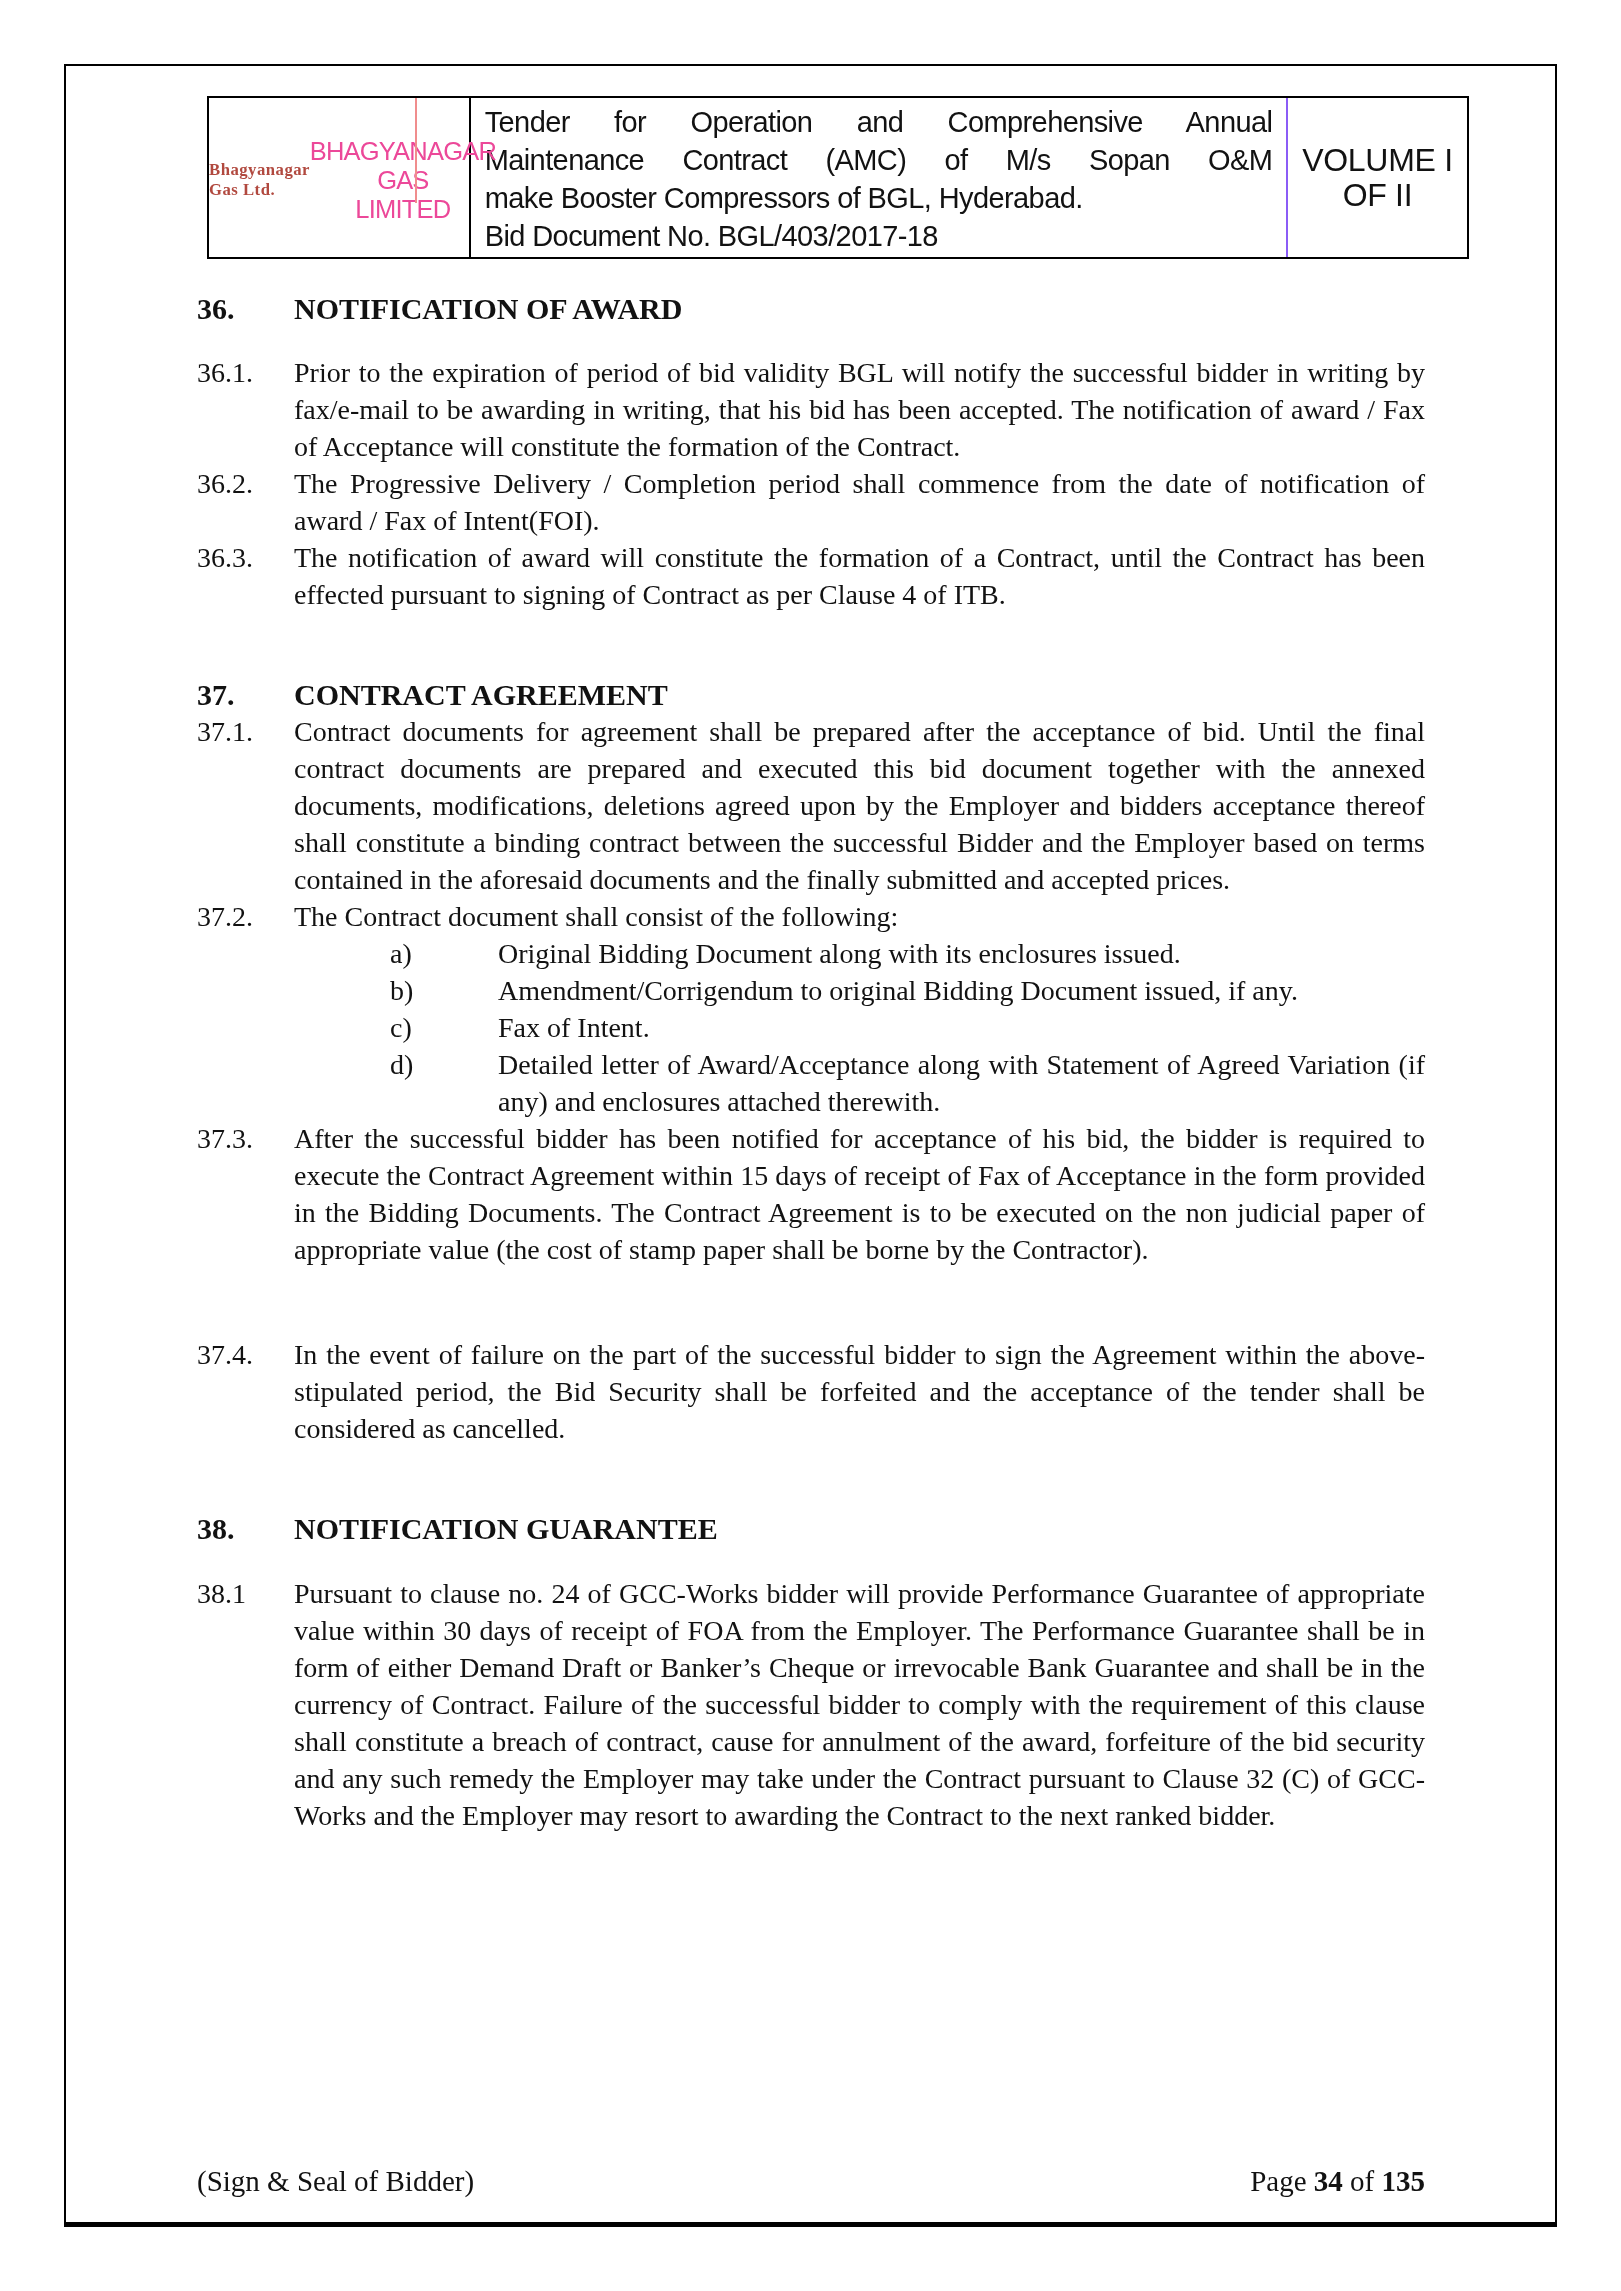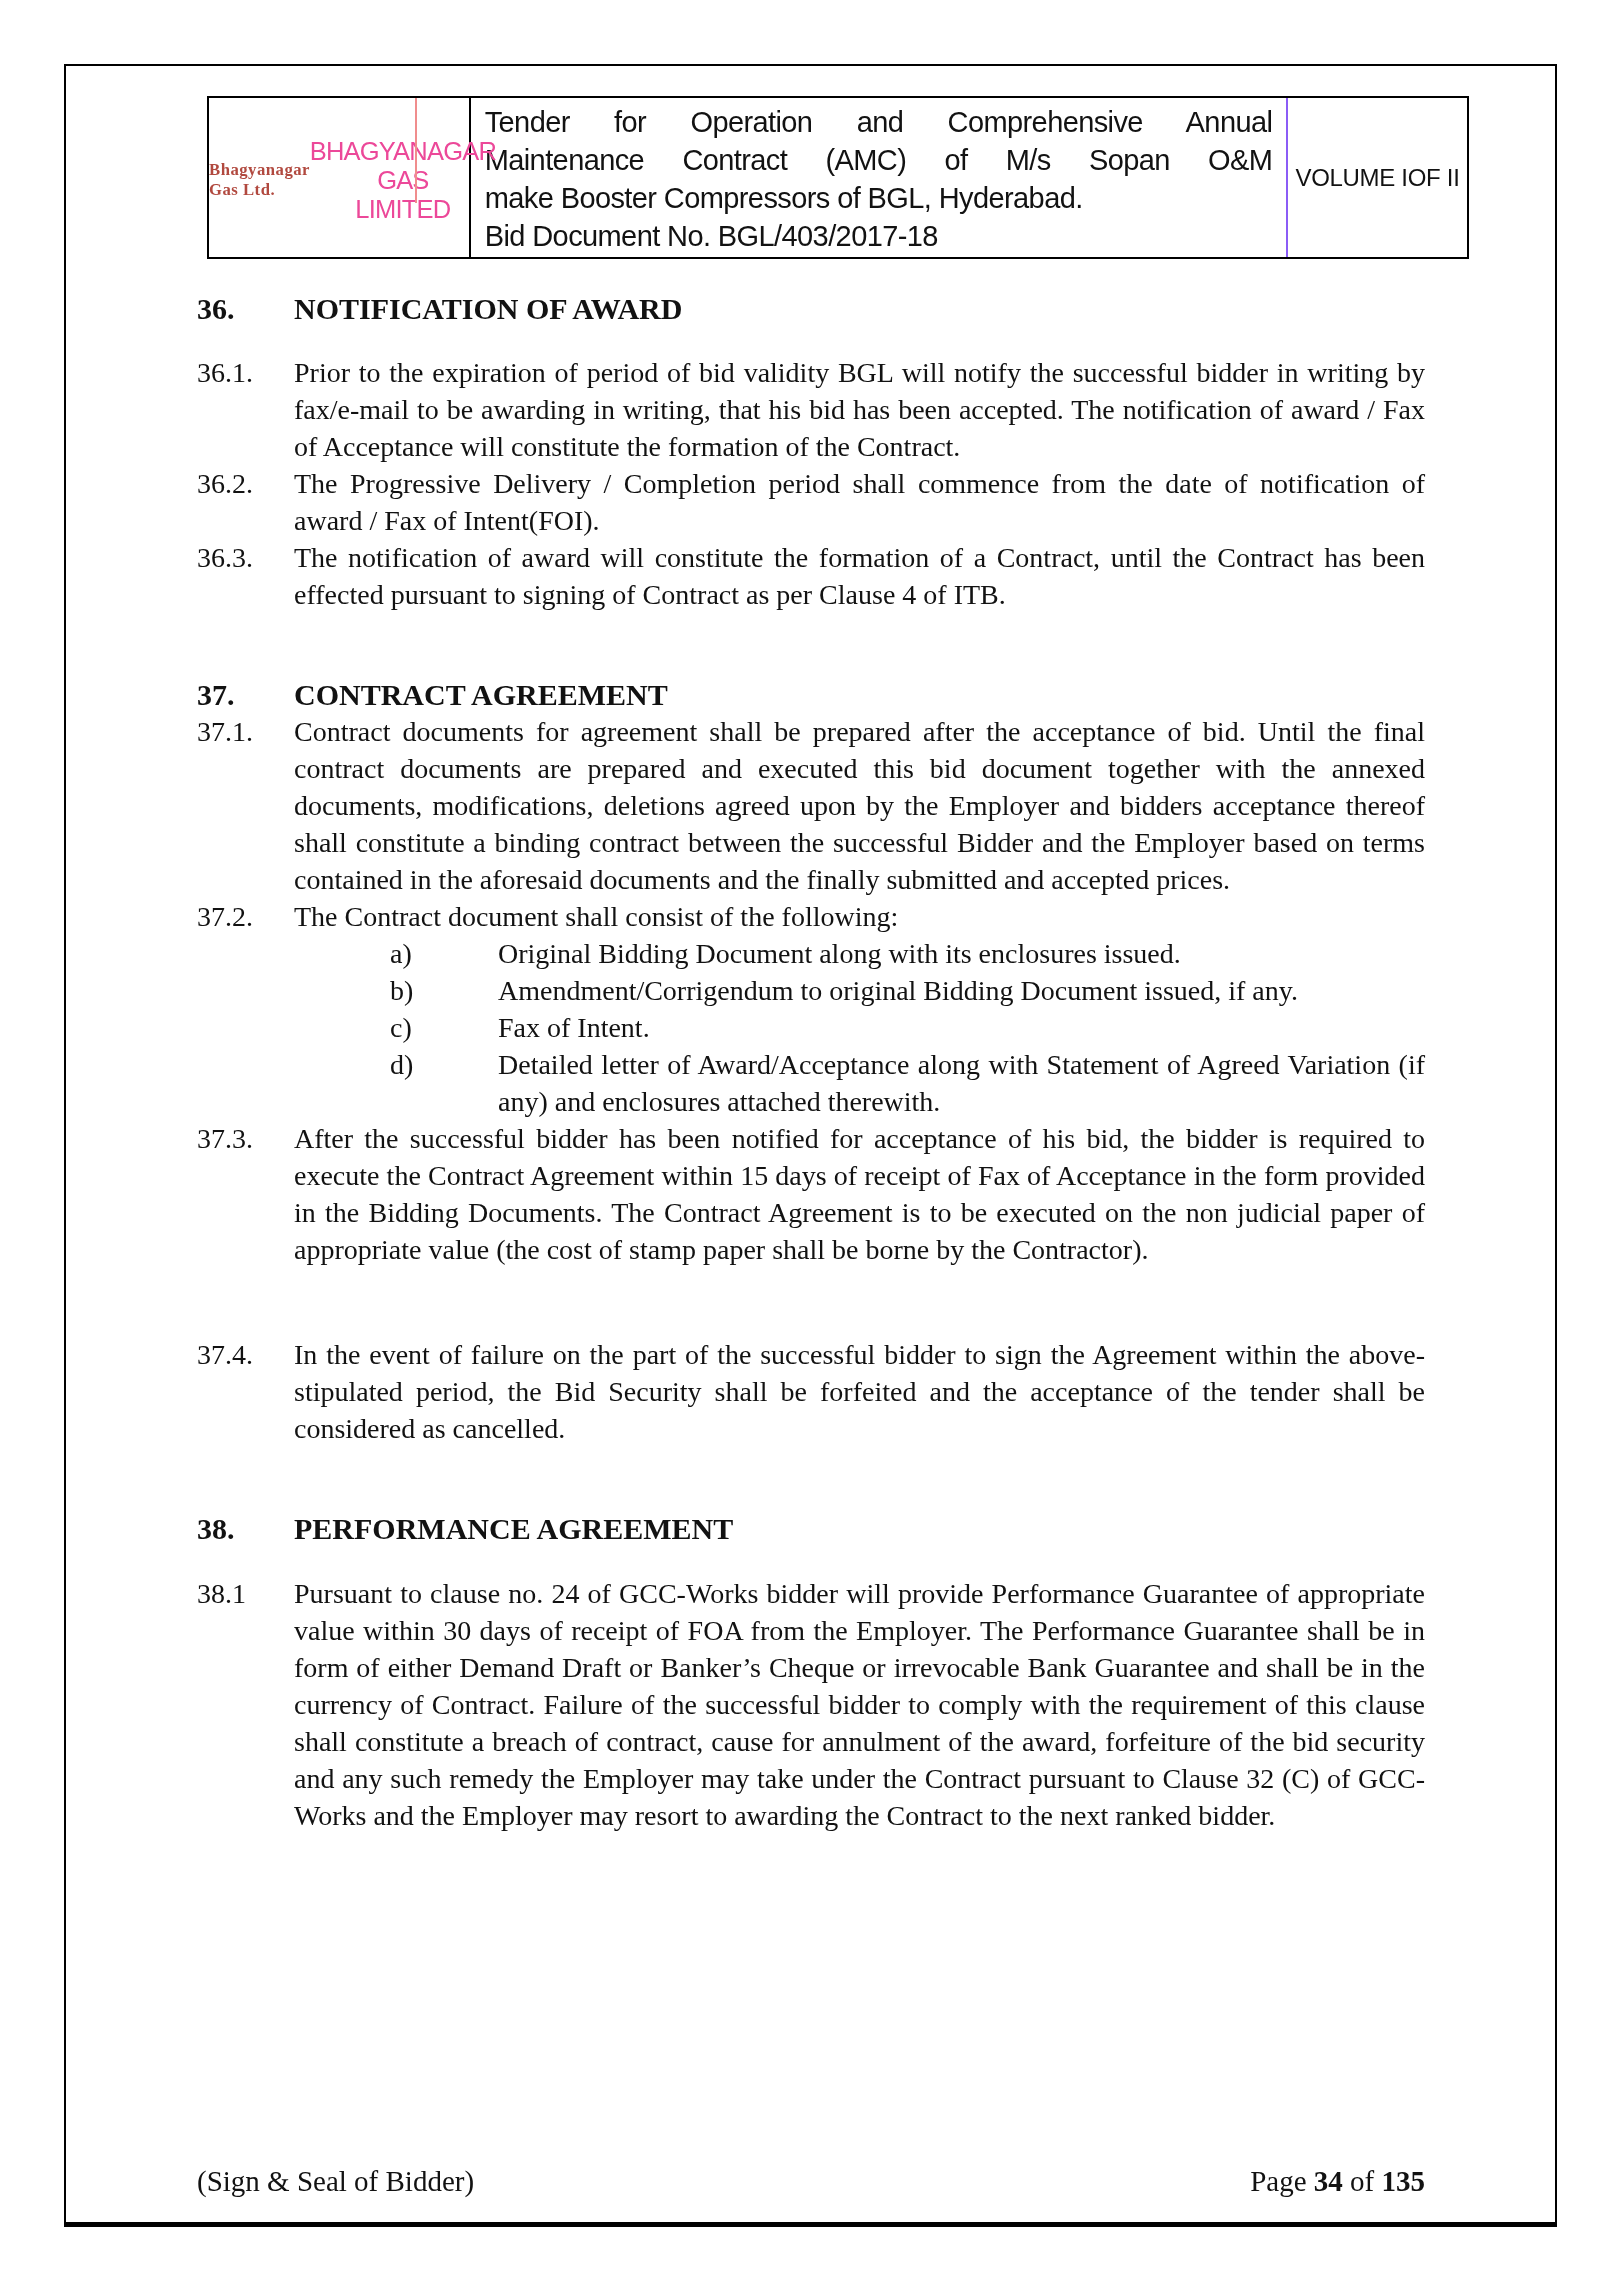--- a/index.html
+++ b/index.html
@@ -10,23 +10,23 @@
 
   
   .hdr{position:absolute;left:141px;top:30px;width:1262px;height:163px;
        border:2px solid #000;box-sizing:border-box;display:flex;background:#fff;}
   .cell{box-sizing:border-box;}
   .logo-cell{width:262px;border-right:2px solid #000;position:relative;
              display:flex;flex-direction:row;align-items:center;padding-top:3.9px;}
   .title-cell{flex:1;border-right:2px solid #8b5cf6;padding:4.9px 13.7px 0 13.7px;
               font-family:"Liberation Sans",sans-serif;font-size:29px;line-height:38px;
               letter-spacing:-0.6px;}
-  .vol-cell{width:179px;display:flex;justify-content:center;
+  .vol-cell{width:179px;display:flex;flex-direction:column;justify-content:center;
             align-items:center;font-family:"Liberation Sans",sans-serif;
-            font-size:24px;line-height:35px;letter-spacing:-0.3px;}
+            font-size:32px;line-height:35px;letter-spacing:-0.3px;}
   .just{text-align:justify;text-align-last:justify;}
   .bid{text-align:left;}
   .logo-caption{font-size:16.7px;font-weight:bold;color:#b1493f;margin-top:1px;
                 font-family:"Liberation Serif",serif;letter-spacing:0.5px;}
   .org-name{font-family:"Liberation Sans",sans-serif;font-size:25.5px;line-height:29px;
             text-align:center;margin-top:2.9px;letter-spacing:-0.8px;color:#ec4899;}
   .red-artifact{position:absolute;left:206px;top:0;width:2px;height:105px;background:#f08d8d;}
 
   
   .content{position:absolute;left:131px;top:224px;width:1228px;}
@@ -161,21 +161,21 @@
           </div>
         </div>
         <div class="clause space-before">
           <div class="num">37.4.</div>
           <div class="body">
             <div class="ptext">In the event of failure on the part of the successful bidder to sign the Agreement within the above-stipulated period, the Bid Security shall be forfeited and the acceptance of the tender shall be considered as cancelled.</div>
           </div>
         </div>
         <div class="sec-head gap-before gap-after">
           <div class="num">38.</div>
-          <div class="htxt">PERFORMANCE AGREEMENT</div>
+          <div class="htxt">NOTIFICATION GUARANTEE</div>
         </div>
         <div class="clause">
           <div class="num">38.1</div>
           <div class="body">
             <div class="ptext">Pursuant to clause no. 24 of GCC-Works bidder will provide Performance Guarantee of appropriate value within 30 days of receipt of FOA from the Employer. The Performance Guarantee shall be in form of either Demand Draft or Banker’s Cheque or irrevocable Bank Guarantee and shall be in the currency of Contract. Failure of the successful bidder to comply with the requirement of this clause shall constitute a breach of contract, cause for annulment of the award, forfeiture of the bid security and any such remedy the Employer may take under the Contract pursuant to Clause 32 (C) of GCC-Works and the Employer may resort to awarding the Contract to the next ranked bidder.</div>
           </div>
         </div>
       </div>
 
     <div class="footer">

